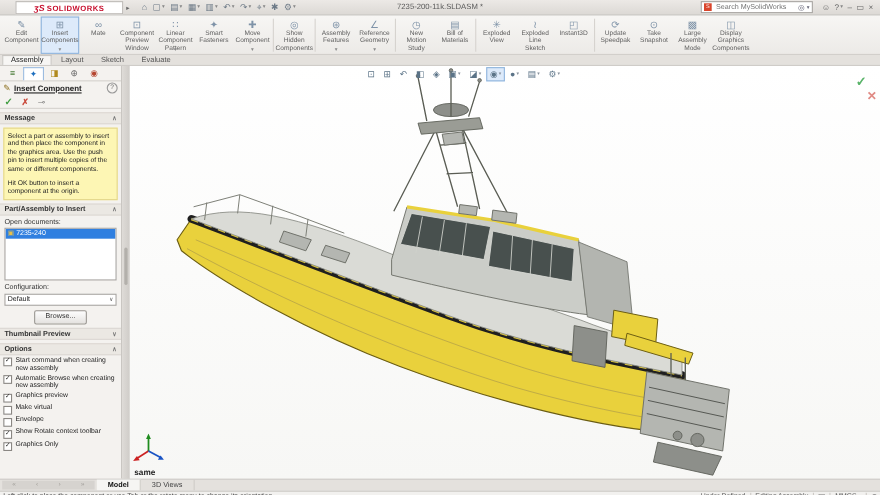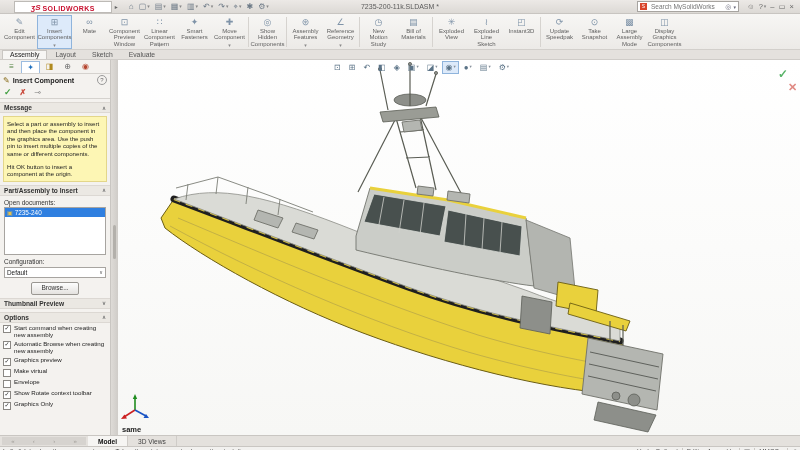--- a/index.html
+++ b/index.html
@@ -48,21 +48,21 @@
   .main{display:flex;height:375px;}
 
   
   .pm{width:110px;background:#f4f2ef;border-right:1px solid #c9c6c2;font-size:6.5px;color:#333;
     display:flex;flex-direction:column;overflow:hidden;}
   .pm-tabs{display:flex;align-items:center;height:13px;border-bottom:1px solid #d5d2ce;padding-left:3px;gap:1px;}
   .pm-tab{width:17px;height:11px;display:flex;align-items:center;justify-content:center;font-size:8px;cursor:default;}
   .pm-tab.active{background:#fff;border:1px solid #9cbce0;border-bottom:0;}
   .pm-header{display:flex;align-items:center;height:12px;padding:0 3px;gap:3px;}
   .pm-header .pencil{color:#8a6d1a;font-size:8px;}
-  .pm-title{font-weight:bold;font-size:7.2px;color:#222;flex:1;}
+  .pm-title{font-weight:bold;font-size:7.2px;color:#222;flex:1;text-decoration:underline;}
   .pm-help{width:8px;height:8px;border:1px solid #999;border-radius:50%;font-size:6px;line-height:8px;
     text-align:center;color:#666;}
   .pm-actions{display:flex;align-items:center;height:12px;padding:0 4px;gap:8px;border-bottom:1px solid #d5d2ce;}
   .act-ok{color:#3f9d3f;font-weight:bold;font-size:9px;}
   .act-cancel{color:#c94b3d;font-weight:bold;font-size:8px;}
   .act-pin{color:#777;font-size:8px;}
   .sec-h{display:flex;align-items:center;justify-content:space-between;background:#ebe8e3;
     border-top:1px solid #dcd8d3;border-bottom:1px solid #dcd8d3;padding:1px 4px;font-weight:bold;
     font-size:6.6px;color:#333;margin-top:3px;}
   .sec-h .chev{font-size:5.5px;color:#777;}

